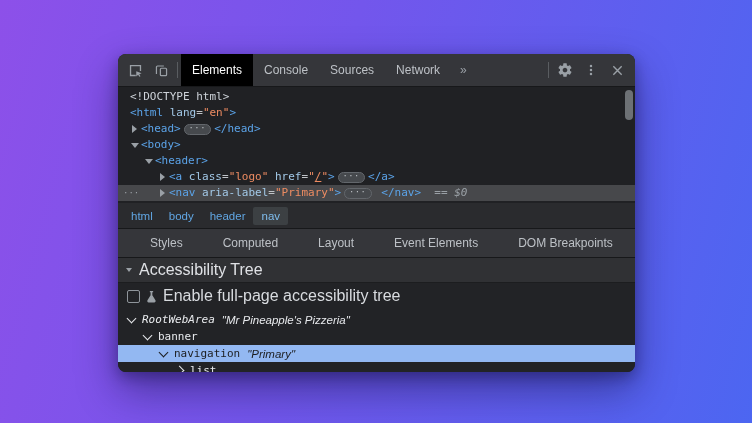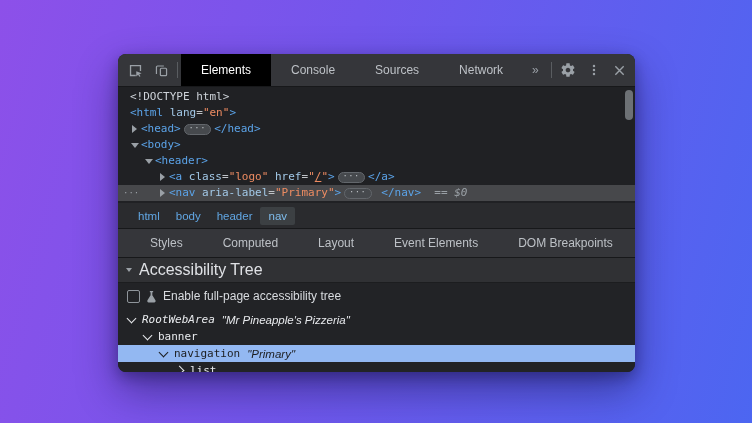--- a/index.html
+++ b/index.html
@@ -14,21 +14,21 @@
     background:#202124;border-radius:8px;overflow:hidden;
     box-shadow:0 18px 42px rgba(15,12,60,.45),0 5px 14px rgba(15,12,60,.35);
     display:flex;flex-direction:column;
   }
   
   .toolbar{flex:0 0 32px;background:#35363a;display:flex;align-items:stretch;border-bottom:1px solid #17181a;}
   .tbtn{width:26px;display:flex;align-items:center;justify-content:center;color:#9aa0a6;flex:0 0 auto;}
   .tbtn:first-child{margin-left:4px;}
   .vsep{width:1px;background:#5a5d61;margin:8px 3px;flex:0 0 auto;}
   .tabs{display:flex;align-items:stretch;}
-  .tab{padding:0 20px;display:flex;align-items:center;color:#bdc1c6;font-size:12px;white-space:nowrap;}
+  .tab{padding:0 11px;display:flex;align-items:center;color:#bdc1c6;font-size:12px;white-space:nowrap;}
   .tab.active{background:#000;color:#fff;}
   .overflow{color:#9aa0a6;font-size:12px;display:flex;align-items:center;padding:0 9px;}
   .tb-right{margin-left:auto;display:flex;align-items:stretch;padding-right:5px;}
   
   .code{flex:0 0 114px;background:#202124;position:relative;font-family:"DejaVu Sans Mono",monospace;font-size:11px;padding-top:2px;}
   .code-line{height:16px;line-height:16px;display:flex;align-items:center;position:relative;}
   .code-line span{white-space:pre;}
   .code-line.selected{background:#47484b;}
   .gutter{position:absolute;left:5px;color:#9aa0a6;font-size:9px;letter-spacing:0px;}
   .arrow{width:13px;flex:0 0 13px;display:inline-flex;justify-content:center;align-items:center;}
@@ -39,30 +39,30 @@
   .tk-tag{color:#5ba3e8;}
   .tk-attr{color:#a3c9e8;}
   .tk-punct{color:#c0c4c8;}
   .tk-value{color:#ee8c62;}
   .tk-value-link{color:#ee8c62;text-decoration:underline;}
   .tk-meta{color:#9aa0a6;font-style:italic;}
   .pill{display:inline-flex;align-items:center;justify-content:center;background:#46494d;border:1px solid #63676c;
         border-radius:7px;color:#c4c8cc;font-size:8px;letter-spacing:1px;height:9px;padding:0 4px;margin:0 3px;line-height:8px;}
   .vscroll{position:absolute;right:2px;top:3px;width:8px;height:30px;border-radius:4px;background:#6d7175;}
   
-  .crumbs{flex:0 0 25px;background:#2a2b2e;border-bottom:1px solid #17181a;display:flex;align-items:center;padding-left:12px;}
+  .crumbs{flex:0 0 25px;background:#2a2b2e;border-bottom:1px solid #17181a;display:flex;align-items:center;padding-left:5px;}
   .crumb{color:#61a6e3;font-size:11.5px;padding:3px 8px;border-radius:2px;white-space:nowrap;}
   .crumb.active{background:#3c4043;color:#7fbcec;}
   
   .tabs2{flex:0 0 28px;background:#35363a;display:flex;align-items:stretch;border-bottom:1px solid #17181a;}
   .tabs2 .tab{padding:0 8px;margin-left:24px;}
   
   .sec-header{flex:0 0 24px;background:#303134;border-bottom:1px solid #1c1d1f;display:flex;align-items:center;gap:7px;padding-left:8px;color:#dfe1e5;font-size:16px;}
   .sec-header .tri.down{border-top-width:4px;border-left-width:3.5px;border-right-width:3.5px;}
-  .cb-row{flex:0 0 26px;background:#222326;display:flex;align-items:center;gap:6px;padding-left:9px;color:#d8dbdf;font-size:12px;}
+  .cb-row{flex:0 0 26px;background:#222326;display:flex;align-items:center;gap:6px;padding-left:9px;color:#d8dbdf;font-size:16px;}
   .checkbox{width:11px;height:11px;border:1.5px solid #8f959b;border-radius:2px;flex:0 0 auto;}
   .flask{color:#9aa0a6;display:flex;align-items:center;}
   .tree{flex:1;background:#222326;font-family:"DejaVu Sans Mono",monospace;font-size:11px;color:#e8eaed;padding-top:2px;}
   .tree-row{height:17px;display:flex;align-items:center;}
   .tree-row.selected{background:#93b8f2;color:#1c1d1f;}
   .chev{width:6px;height:6px;border-right:1.5px solid currentColor;border-bottom:1.5px solid currentColor;display:inline-block;flex:0 0 auto;margin-right:7px;}
   .chev.down{transform:rotate(45deg);margin-top:-3px;}
   .chev.right{transform:rotate(-45deg);}
   .role{white-space:pre;}
   .role.it{font-style:italic;}

